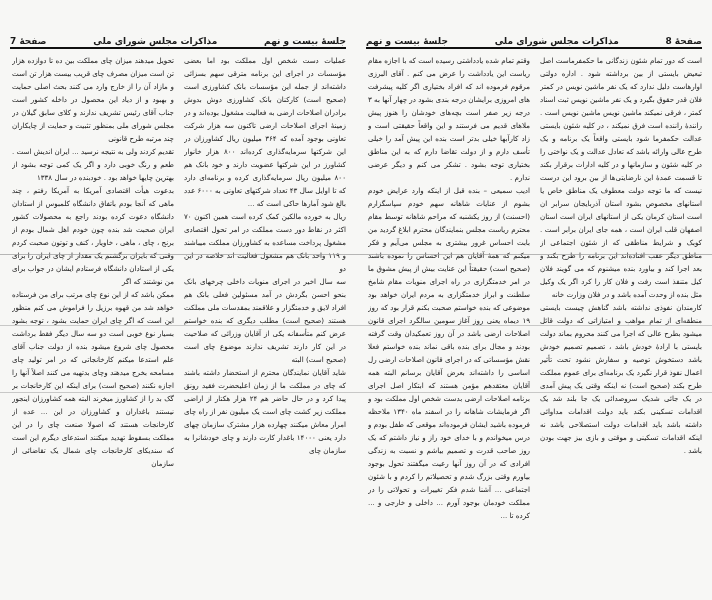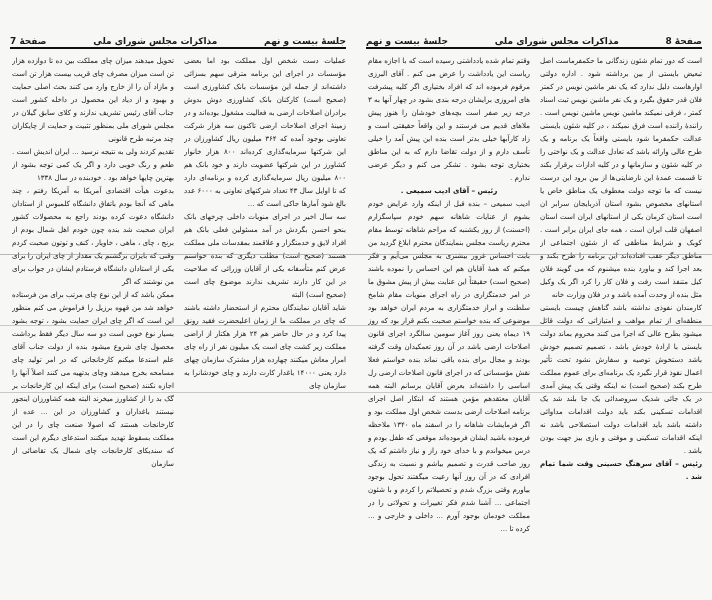--- a/index.html
+++ b/index.html
@@ -22,20 +22,21 @@
 <div class="page left">
   <div class="hdr">
     <span>جلسهٔ بیست و نهم</span>
     <span>مذاکرات مجلس شورای ملی</span>
     <span>صفحهٔ 7</span>
   </div>
   <div class="hdr-rule"></div>
   <div class="cols">
     <div class="col">
       <p>عملیات دست شخص اول مملکت بود اما بعضی مؤسسات در اجرای این برنامه مترقی سهم بسزائی داشته‌اند از جمله این مؤسسات بانک کشاورزی است (صحیح است) کارکنان بانک کشاورزی دوش بدوش برادران اصلاحات ارضی به فعالیت مشغول بوده‌اند و در زمینهٔ اجرای اصلاحات ارضی تاکنون سه هزار شرکت تعاونی بوجود آمده که ۳۶۴ میلیون ریال کشاورزان در این شرکتها سرمایه‌گذاری کرده‌اند ۸۰۰ هزار خانوار کشاورز در این شرکتها عضویت دارند و خود بانک هم ۸۰۰ میلیون ریال سرمایه‌گذاری کرده و برنامه‌ای دارد که تا اوایل سال ۴۳ تعداد شرکتهای تعاونی به ۶۰۰۰ عدد بالغ شود آمارها حاکی است که ...</p>
+      <p>ریال به خورده مالکین کمک کرده است همین اکنون ۷۰ اکثر در نقاط دور دست مملکت در امر تحول اقتصادی مشغول پرداخت مساعده به کشاورزان مملکت میباشند و ۱۱۹ واحد بانک هم مشغول فعالیت اند خلاصه در این دو</p>
       <p>سه سال اخیر در اجرای منویات داخلی چرخهای بانک بنحو احسن بگردش در آمد مسئولین فعلی بانک هم افراد لایق و خدمتگزار و علاقمند بمقدسات ملی مملکت هستند (صحیح است) مطلب دیگری که بنده خواستم عرض کنم متأسفانه یکی از آقایان وزرائی که صلاحیت در این کار دارند تشریف ندارند موضوع چای است (صحیح است) البته</p>
       <p>شاید آقایان نمایندگان محترم از استحضار داشته باشند که چای در مملکت ما از زمان اعلیحضرت فقید رونق پیدا کرد و در حال حاضر هم ۲۴ هزار هکتار از اراضی مملکت زیر کشت چای است یک میلیون نفر از راه چای امرار معاش میکنند چهارده هزار مشترک سازمان چهای دارد یعنی ۱۴۰۰۰ باغدار کارت دارند و چای خودشانرا به سازمان چای</p>
     </div>
     <div class="col">
       <p>تحویل میدهند میزان چای مملکت بین ده تا دوازده هزار تن است میزان مصرف چای قریب بیست هزار تن است و مازاد آن را از خارج وارد می کنند بحث اصلی حمایت و بهبود و از دیاد این محصول در داخله کشور است جناب آقای رئیس تشریف ندارند و کلای سابق گیلان در مجلس شورای ملی بمنظور تثبیت و حمایت از چایکاران چند مرتبه طرح قانونی</p>
       <p>تقدیم کردند ولی به نتیجه نرسید ... ایران اندیش است . طعم و رنگ خوبی دارد و اگر یک کمی توجه بشود از بهترین چایها خواهد بود . خودبنده در سال ۱۳۳۸</p>
       <p>بدعوت هیأت اقتصادی آمریکا به آمریکا رفتم ، چند ماهی که آنجا بودم باتفاق دانشگاه کلمبوس از استادان دانشگاه دعوت کرده بودند راجع به محصولات کشور ایران صحبت شد بنده چون خودم اهل شمال بودم از برنج ، چای ، ماهی ، خاویار ، کنف و توتون صحبت کردم وقتی که بایران برگشتم یک مقدار از چای ایران را برای یکی از استادان دانشگاه فرستادم ایشان در جواب برای من نوشتند که اگر</p>
       <p>ممکن باشد که از این نوع چای مرتب برای من فرستاده خواهد شد من قهوه برزیل را فراموش می کنم منظور این است که اگر چای ایران حمایت بشود ، توجه بشود بسیار نوع خوبی است دو سه سال دیگر فقط برداشت محصول چای شروع میشود بنده از دولت جناب آقای علم استدعا میکنم کارخانجاتی که در امر تولید چای مسامحه بخرج میدهند وچای بدتهیه می کنند اصلاً آنها را اجازه نکنند (صحیح است) برای اینکه این کارخانجات بر گک بد را از کشاورز میخرند البته همه کشاورزان اینجور نیستند باغداران و کشاورزان در این ... عده از کارخانجات هستند که اصولا صنعت چای را در این مملکت بسقوط تهدید میکنند استدعای دیگرم این است که سندیکای کارخانجات چای شمال یک تقاضائی از سازمان</p>
     </div>
   </div>
@@ -45,25 +46,23 @@
   <div class="hdr">
     <span>صفحهٔ 8</span>
     <span>مذاکرات مجلس شورای ملی</span>
     <span>جلسهٔ بیست و نهم</span>
   </div>
   <div class="hdr-rule"></div>
   <div class="cols">
     <div class="col">
       <p>است که دور تمام شئون زندگانی ما حکمفرماست اصل تبعیض بایستی از بین برداشته شود . اداره دولتی اوارهاست دلیل ندارد که یک نفر ماشین نویس در کمتر فلان قدر حقوق بگیرد و یک نفر ماشین نویس ثبت اسناد کمتر ، فرقی نمیکند ماشین نویس ماشین نویس است . رانندهٔ راننده است فرق نمیکند ، در کلیه شئون بایستی عدالت حکمفرما شود بایستی واقعاً یک برنامه و یک طرح عالی وارائه باشد که تعادل عدالت و یک نواختی را در کلیه شئون و سازمانها و در کلیه ادارات برقرار بکند تا قسمت عمدهٔ این نارضایتی‌ها از بین برود این درست نیست که ما توجه دولت معطوف یک مناطق خاص یا استانهای مخصوص بشود استان آذربایجان سرابر ان است استان کرمان یکی از استانهای ایران است استان اصفهان قلب ایران است ، همه جای ایران برابر است . کوبک و شرایط مناطقی که از شئون اجتماعی از مناطق دیگر عقب افتاده‌اند این برنامه را طرح بکند و بعد اجرا کند و بیاورد بنده میشنوم که می گویند فلان کیل متنفذ است رفت و فلان کار را کرد اگر یک وکیل مثل بنده از وحدت آمده باشد و در فلان وزارت خانه</p>
       <p>کارمندان نفوذی نداشته باشد گناهش چیست بایستی منطقه‌ای از تمام مواهب و امتیازاتی که دولت قائل میشود بطرح عالی که اجرا می کنند محروم بماند دولت بایستی با ارادهٔ خودش باشد ، تصمیم تصمیم خودش باشد دستخوش توصیه و سفارش نشود تحت تأثیر اعمال نفوذ قرار نگیرد یک برنامه‌ای برای عموم مملکت طرح بکند (صحیح است) نه اینکه وقتی یک پیش آمدی در یک جائی شدیک سروصدائی یک جا بلند شد یک اقدامات تسکینی بکند باید دولت اقدامات مداوائی داشته باشد باید اقدامات دولت استصلاحی باشد نه اینکه اقدامات تسکینی و موقتی و بازی بیز جهت بودن باشد .</p>
-      <p class="spk">رئیس – آقای سرهنگ حسینی وقت شما تمام شد .</p>
     </div>
     <div class="col">
       <p>وقتم تمام شده یادداشتی رسیده است که با اجازه مقام ریاست این یادداشت را عرض می کنم . آقای البرزی مرقوم فرموده اند که افراد بختیاری اگر کلیه پیشرفت های امروزی برایشان درجه بندی بشود در چهار آنها به ۳ درجه زیر صفر است بچه‌های خودشان را هنوز پیش ملاهای قدیم می فرستند و این واقعاً حقیقتی است و زاد کارآبها خیلی بدتر است بنده این پیش آمد را خیلی تأسف دارم و از دولت تقاضا دارم که به این مناطق بختیاری توجه بشود . تشکر می کنم و دیگر عرضی ندارم .</p>
-      <p class="spk center">رئیس – آقای ادیب سمیعی .</p>
       <p>ادیب سمیعی – بنده قبل از اینکه وارد عرایض خودم بشوم از عنایات شاهانه سهم خودم سپاسگزارم (احسنت) از روز یکشنبه که مراحم شاهانه توسط مقام محترم ریاست مجلس بنمایندگان محترم ابلاغ گردید من بابت احساس غرور بیشتری به مجلس می‌آیم و فکر میکنم که همهٔ آقایان هم این احساس را نموده باشند (صحیح است) حقیقتاً این عنایت بیش از پیش مشوق ما در امر خدمتگزاری در راه اجرای منویات مقام شامخ سلطنت و ابراز خدمتگزاری به مردم ایران خواهد بود موضوعی که بنده خواستم صحبت بکنم قرار بود که روز ۱۹ دیماه یعنی روز آغاز سومین سالگرد اجرای قانون اصلاحات ارضی باشد در آن روز تعمکیدان وقت گرفته بودند و مجال برای بنده باقی نماند بنده خواستم فعلا نقش مؤسساتی که در اجرای قانون اصلاحات ارضی رل اساسی را داشته‌اند بعرض آقایان برسانم البته همه آقایان معتقدهم مؤمن هستند که ابتکار اصل اجرای برنامه اصلاحات ارضی بدست شخص اول مملکت بود و اگر فرمایشات شاهانه را در اسفند ماه ۱۳۴۰ ملاحظه فرموده باشید ایشان فرموده‌اند موقعی که طفل بودم و درس میخواندم و با خدای خود راز و نیاز داشتم که یک روز صاحب قدرت و تصمیم بیاشم و نسبت به زندگی افرادی که در آن روز آنها رعیت میگفتند تحول بوجود بیاورم وقتی بزرگ شدم و تحصیلاتم را کردم و با شئون اجتماعی ... آشنا شدم فکر تغییرات و تحولاتی را در مملکت خودمان بوجود آورم ... داخلی و خارجی و ... کرده تا ...</p>
     </div>
   </div>
 </div>
 
 <div class="scanline" style="top:254px"></div>
 <div class="scanline" style="top:325px;opacity:.5"></div>
 <div class="scanline" style="top:392px;opacity:.5"></div>
 
 </body></html>

